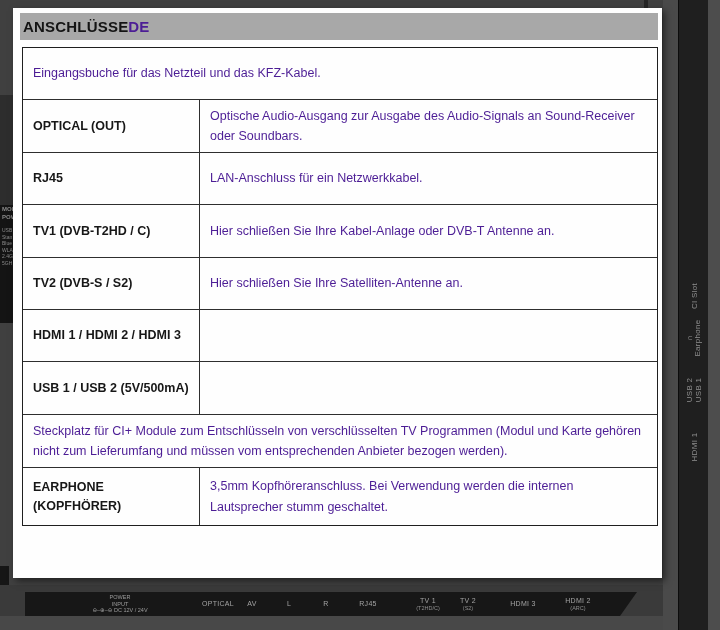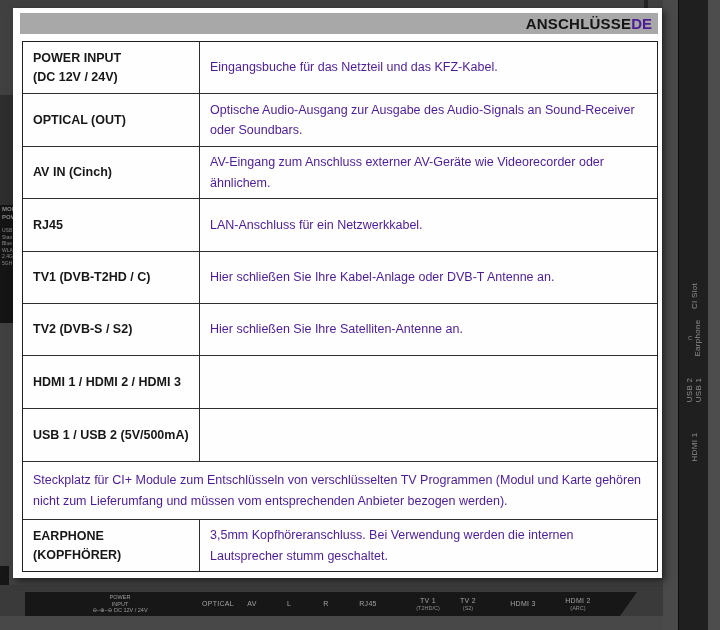--- a/index.html
+++ b/index.html
@@ -28,22 +28,22 @@
     display:flex;flex-direction:column;align-items:center;line-height:9px;letter-spacing:.3px;
   }
   .side-label .hp-icon{font-size:8px;line-height:7px;color:#8f8f8f;}
 
   
   .page{
     position:absolute;left:13px;top:8px;width:649px;height:570px;background:#fefefe;
     box-shadow:3px 3px 7px rgba(0,0,0,.5);z-index:10;
   }
   .titlebar{
-    margin:5px 4px 0 7px;height:21px;background:#a8a8a8;
-    display:flex;align-items:center;justify-content:flex-end;
+    margin:5px 4px 0 7px;height:27px;background:#a8a8a8;
+    display:flex;align-items:center;justify-content:flex-start;
     padding:0 6px 0 3px;box-sizing:border-box;
   }
   .titlebar .title{font-size:15px;font-weight:bold;color:#141414;letter-spacing:.2px;}
   .titlebar .lang{font-size:15px;font-weight:bold;color:#4c1d95;}
   .ctable{
     margin:7px 4px 0 9px;width:636px;box-sizing:border-box;
     border:1px solid #1f1f1f;
   }
   .trow{display:flex;}
   .trow + .trow{border-top:1px solid #2e2e2e;}
@@ -170,39 +170,31 @@
   </div>
 </div>
 
 <div class="page">
   <div class="titlebar">
     <span class="title">ANSCHLÜSSE</span>
     <span class="lang">DE</span>
   </div>
   <div class="ctable">
     <div class="trow">
-      <div class="c1">POWER INPUT
-(DC 12V / 24V)</div>
       <div class="c2">
           <span>Eingangsbuche für das Netzteil und das KFZ-Kabel.</span>
         </div>
     </div>
     <div class="trow">
       <div class="c1">OPTICAL (OUT)</div>
       <div class="c2">
           <span>Optische Audio-Ausgang zur Ausgabe des Audio-Signals an Sound-Receiver oder Soundbars.</span>
         </div>
     </div>
     <div class="trow">
-      <div class="c1">AV IN (Cinch)</div>
-      <div class="c2">
-          <span>AV-Eingang zum Anschluss externer AV-Geräte wie Videorecorder oder ähnlichem.</span>
-        </div>
-    </div>
-    <div class="trow">
       <div class="c1">RJ45</div>
       <div class="c2">
           <span>LAN-Anschluss für ein Netzwerkkabel.</span>
         </div>
     </div>
     <div class="trow">
       <div class="c1">TV1 (DVB-T2HD / C)</div>
       <div class="c2">
           <span>Hier schließen Sie Ihre Kabel-Anlage oder DVB-T Antenne an.</span>
         </div>

